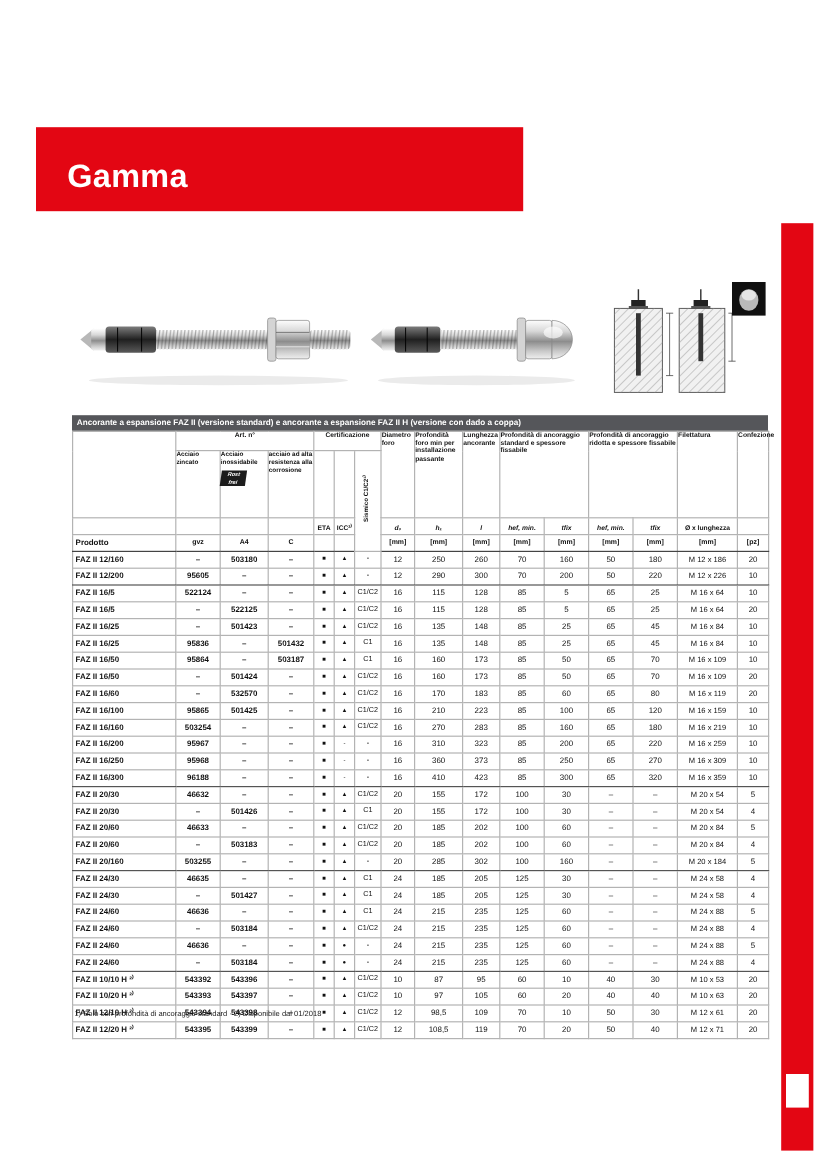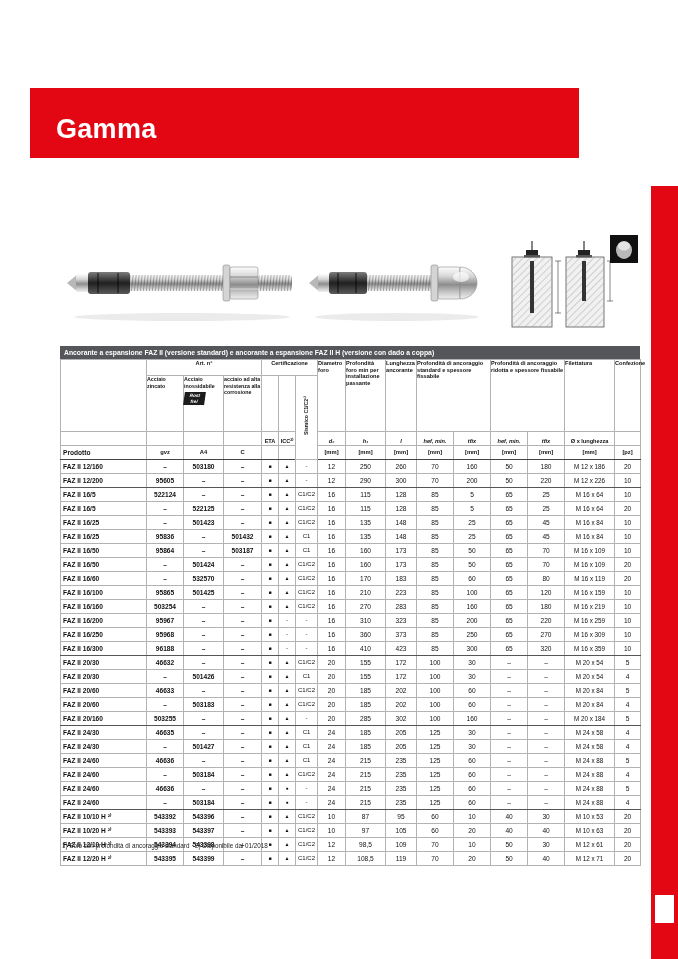--- a/index.html
+++ b/index.html
@@ -1,20 +1,20 @@
 <!DOCTYPE html>
 <html><head>
 <meta charset="utf-8">
 <style>
   html,body { margin:0; padding:0; }
   body {
     width:678px; height:959px; position:relative; background:#ffffff;
     font-family:"Liberation Sans", sans-serif; overflow:hidden;
   }
-  .banner { position:absolute; left:30px; top:88px; width:549px; height:70px; background:#e30613; }
+  .banner { position:absolute; left:30px; top:106px; width:406px; height:70px; background:#e30613; }
   .banner-title { color:#fff; font-weight:bold; font-size:27px; padding:26px 0 0 26px; letter-spacing:0.3px; }
   .side-stripe { position:absolute; left:651px; top:186px; width:27px; height:773px; background:#e30613; }
   .stripe-notch { position:absolute; left:4px; bottom:36px; width:19px; height:28px; background:#ffffff; }
 
   .photo1 { position:absolute; left:62px; top:237px; }
   .photo2 { position:absolute; left:305px; top:237px; }
   .drawing { position:absolute; left:510px; top:235px; }
 
   .table-title {
     position:absolute; left:60px; top:346px; width:580px; height:13px; box-sizing:border-box;

